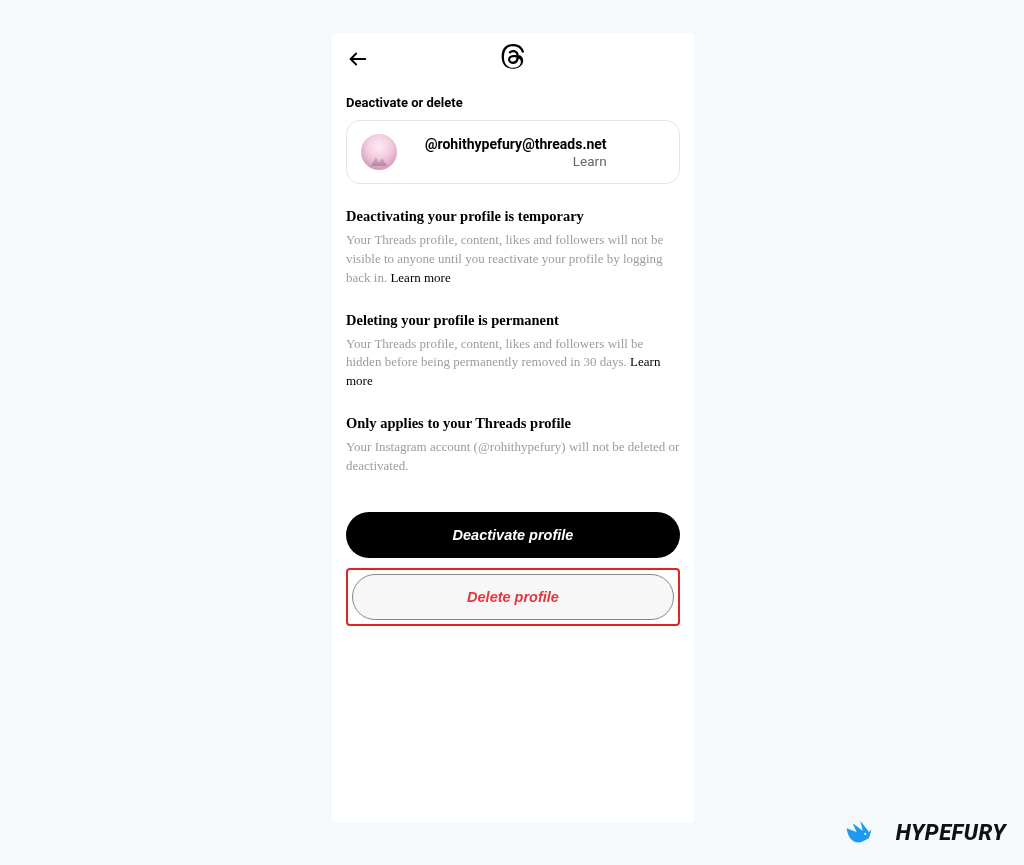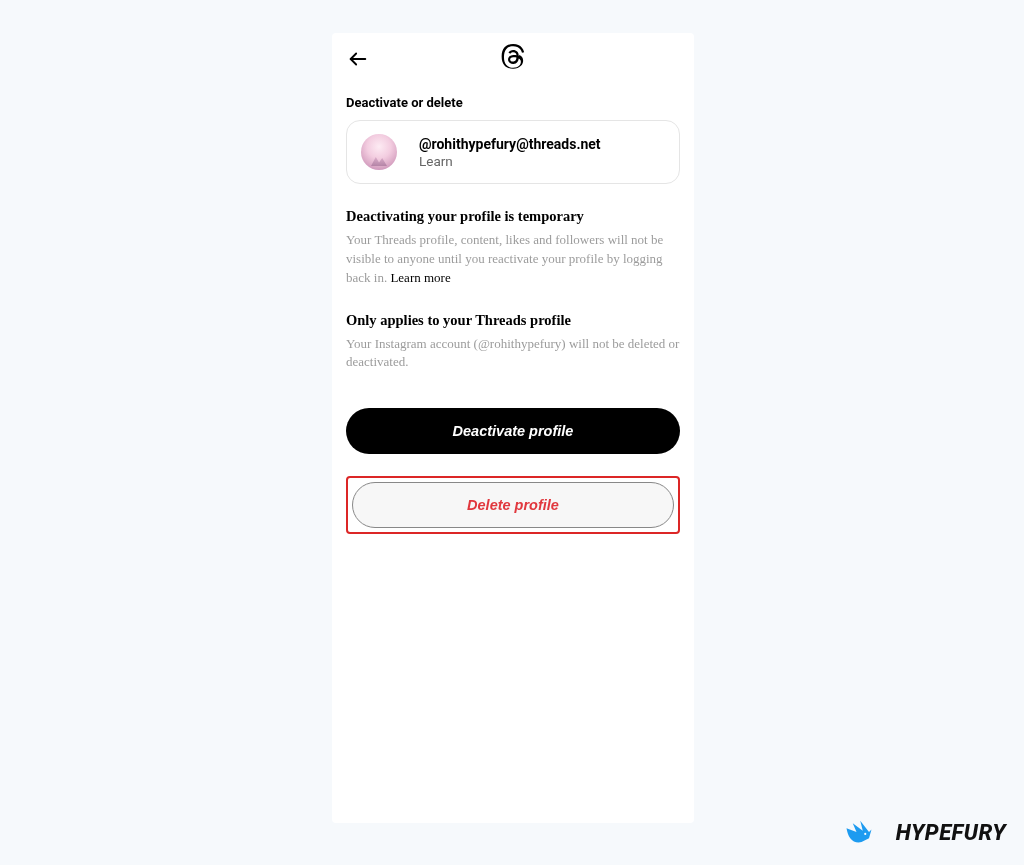--- a/index.html
+++ b/index.html
@@ -49,21 +49,22 @@
       font-weight:700;
       color:#000;
       margin:14px 0 10px 0;
     }
     .profile-card {
       border:1px solid #e5e5e5;
       border-radius:14px;
       padding:13px 14px;
       display:flex;
       align-items:center;
-      gap:22px;
+      gap:28px;
+      text-align:right;
     }
     .avatar {
       width:36px;
       height:36px;
       border-radius:50%;
       background:radial-gradient(circle at 50% 35%, #fdebf3 0%, #f3cde0 40%, #d9a6c4 70%, #b97aad 100%);
       position:relative;
       overflow:hidden;
     }
     .avatar::after{
@@ -98,21 +99,21 @@
     .btn-primary {
       background:#000;
       color:#fff;
       border:none;
       margin-top:36px;
     }
     .highlight-frame{
       border:2px solid #dc2626;
       border-radius:4px;
       padding:4px;
-      margin-top:22px;
+      margin-top:10px;
     }
     .btn-secondary {
       background:#f7f7f7;
       color:#e1383e;
       border:1px solid #888;
     }
 
     .watermark{
       position:absolute;
       right:18px;
@@ -160,20 +161,27 @@
     </div>
 
     <div class="section">
       <div class="section-heading">Deactivating your profile is temporary</div>
       <div class="section-body">
         <span>Your Threads profile, content, likes and followers will not be visible to anyone until you reactivate your profile by logging back in.</span>
         <span class="learn-more">Learn more</span>
       </div>
     </div>
 
+    <div class="section">
+      <div class="section-heading">Deleting your profile is permanent</div>
+      <div class="section-body">
+        <span>Your Threads profile, content, likes and followers will be hidden before being permanently removed in 30 days.</span>
+        <span class="learn-more">Learn more</span>
+      </div>
+    </div>
 
     <div class="section">
       <div class="section-heading">Only applies to your Threads profile</div>
       <div class="section-body">Your Instagram account (@rohithypefury) will not be deleted or deactivated.</div>
     </div>
 
     <button class="btn-primary">Deactivate profile</button>
 
     <div class="highlight-frame">
       <button class="btn-secondary">Delete profile</button>

